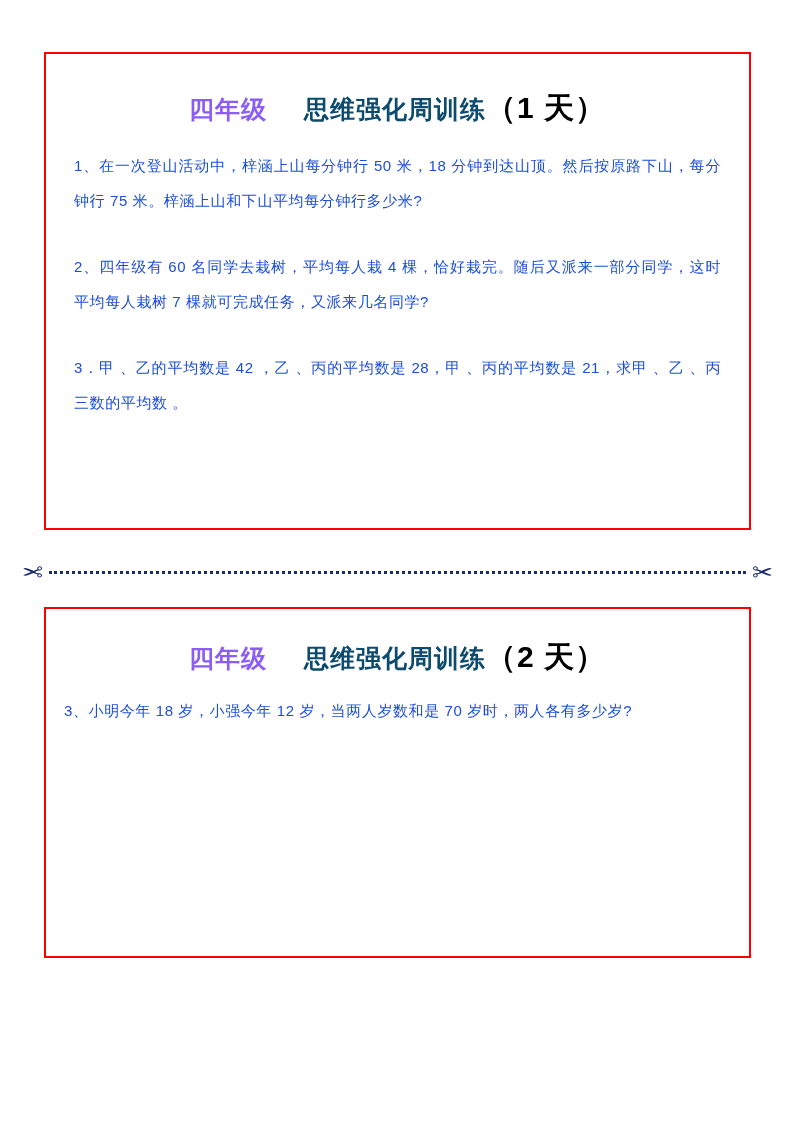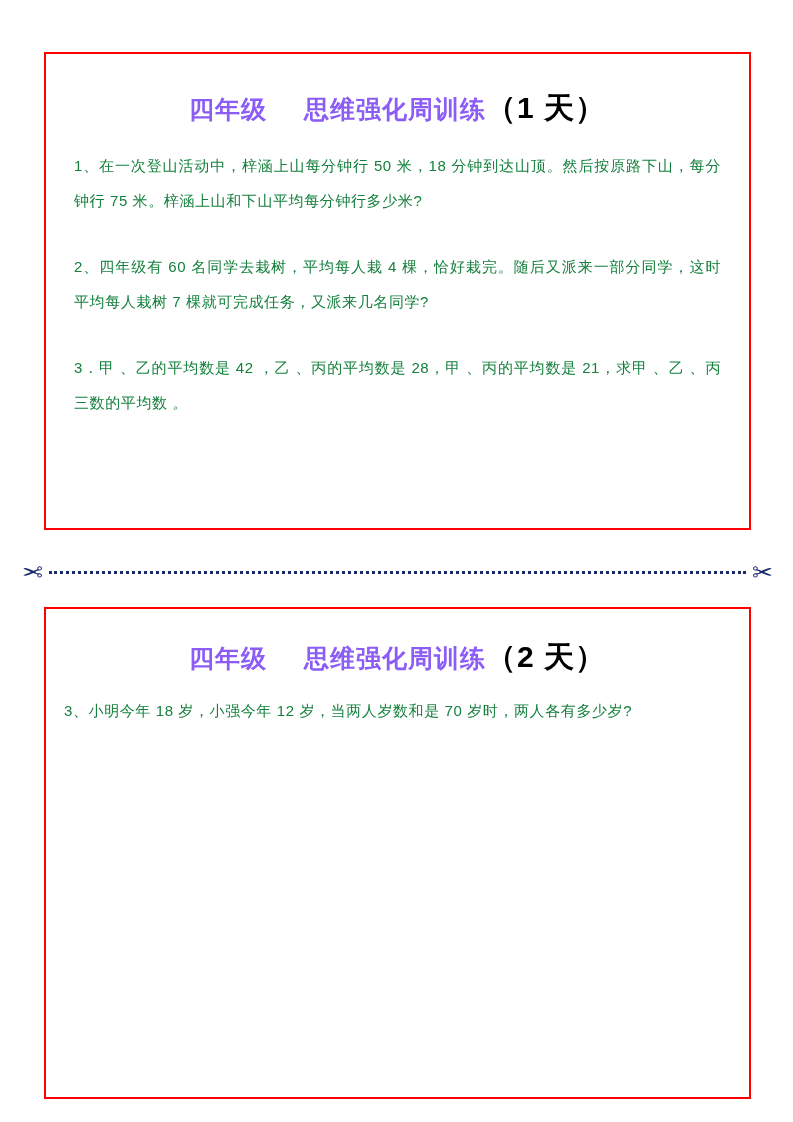--- a/index.html
+++ b/index.html
@@ -32,55 +32,55 @@
   #card-1 {
     left: 44px;
     top: 52px;
     width: 707px;
     height: 478px;
   }
   #card-2 {
     left: 44px;
     top: 607px;
     width: 707px;
-    height: 492px;
+    height: 351px;
   }
 
   .card-title {
     text-align: center;
     font-size: 25px;
     font-weight: bold;
     letter-spacing: 1px;
     color: #000000;
     margin-top: 34px;
     margin-bottom: 6px;
     white-space: nowrap;
   }
   #card-2 .card-title {
     margin-top: 28px;
   }
   .card-title .t-black {
     color: #8b5cf6;
   }
   .card-title .t-red {
-    color: #8b5cf6;
+    color: #0c4a6e;
     margin-left: 37px;
   }
   .card-title .t-paren {
     color: #000000;
     font-size: 30px;
   }
 
   .q-list {
     margin: 0;
     padding: 0;
     list-style: none;
   }
   .q-item {
-    color: #15803d;
+    color: #1d4ed8;
     font-size: 15px;
     line-height: 2.3;
     letter-spacing: 0.6px;
     text-align: justify;
   }
   
   #card-1 .q-list {
     padding: 14px 28px 0 28px;
   }
   #card-1 .q-item {

